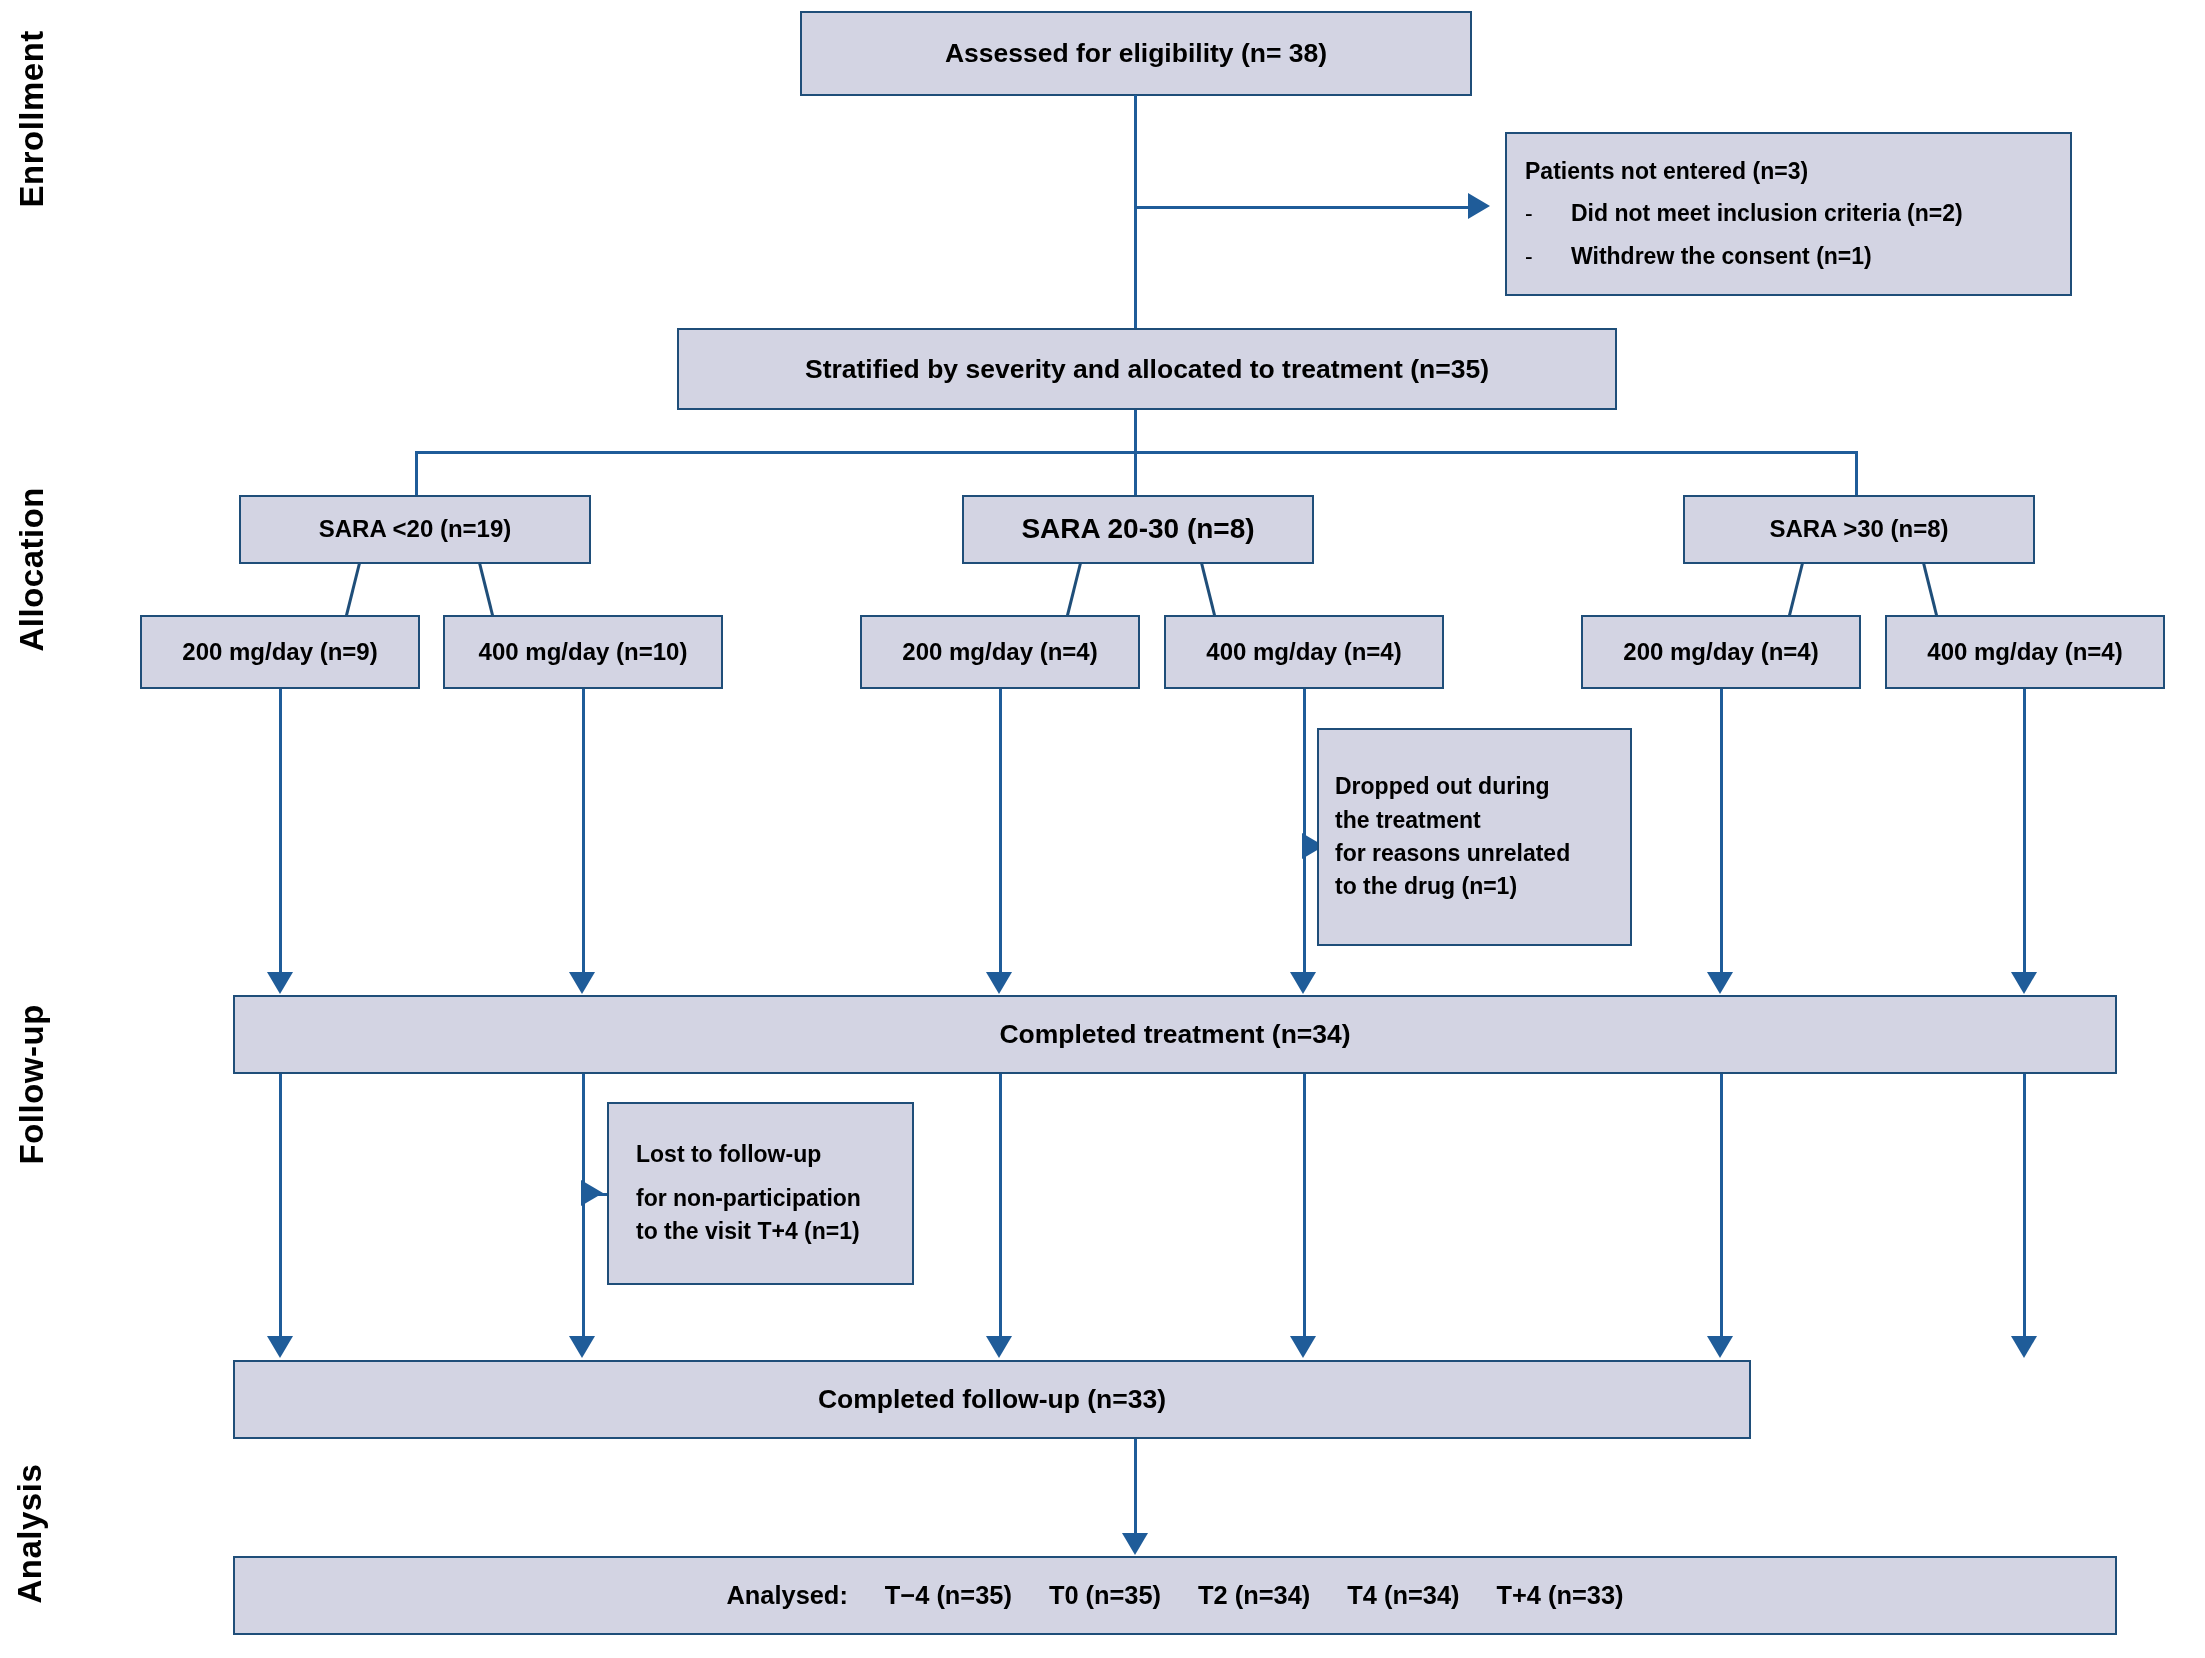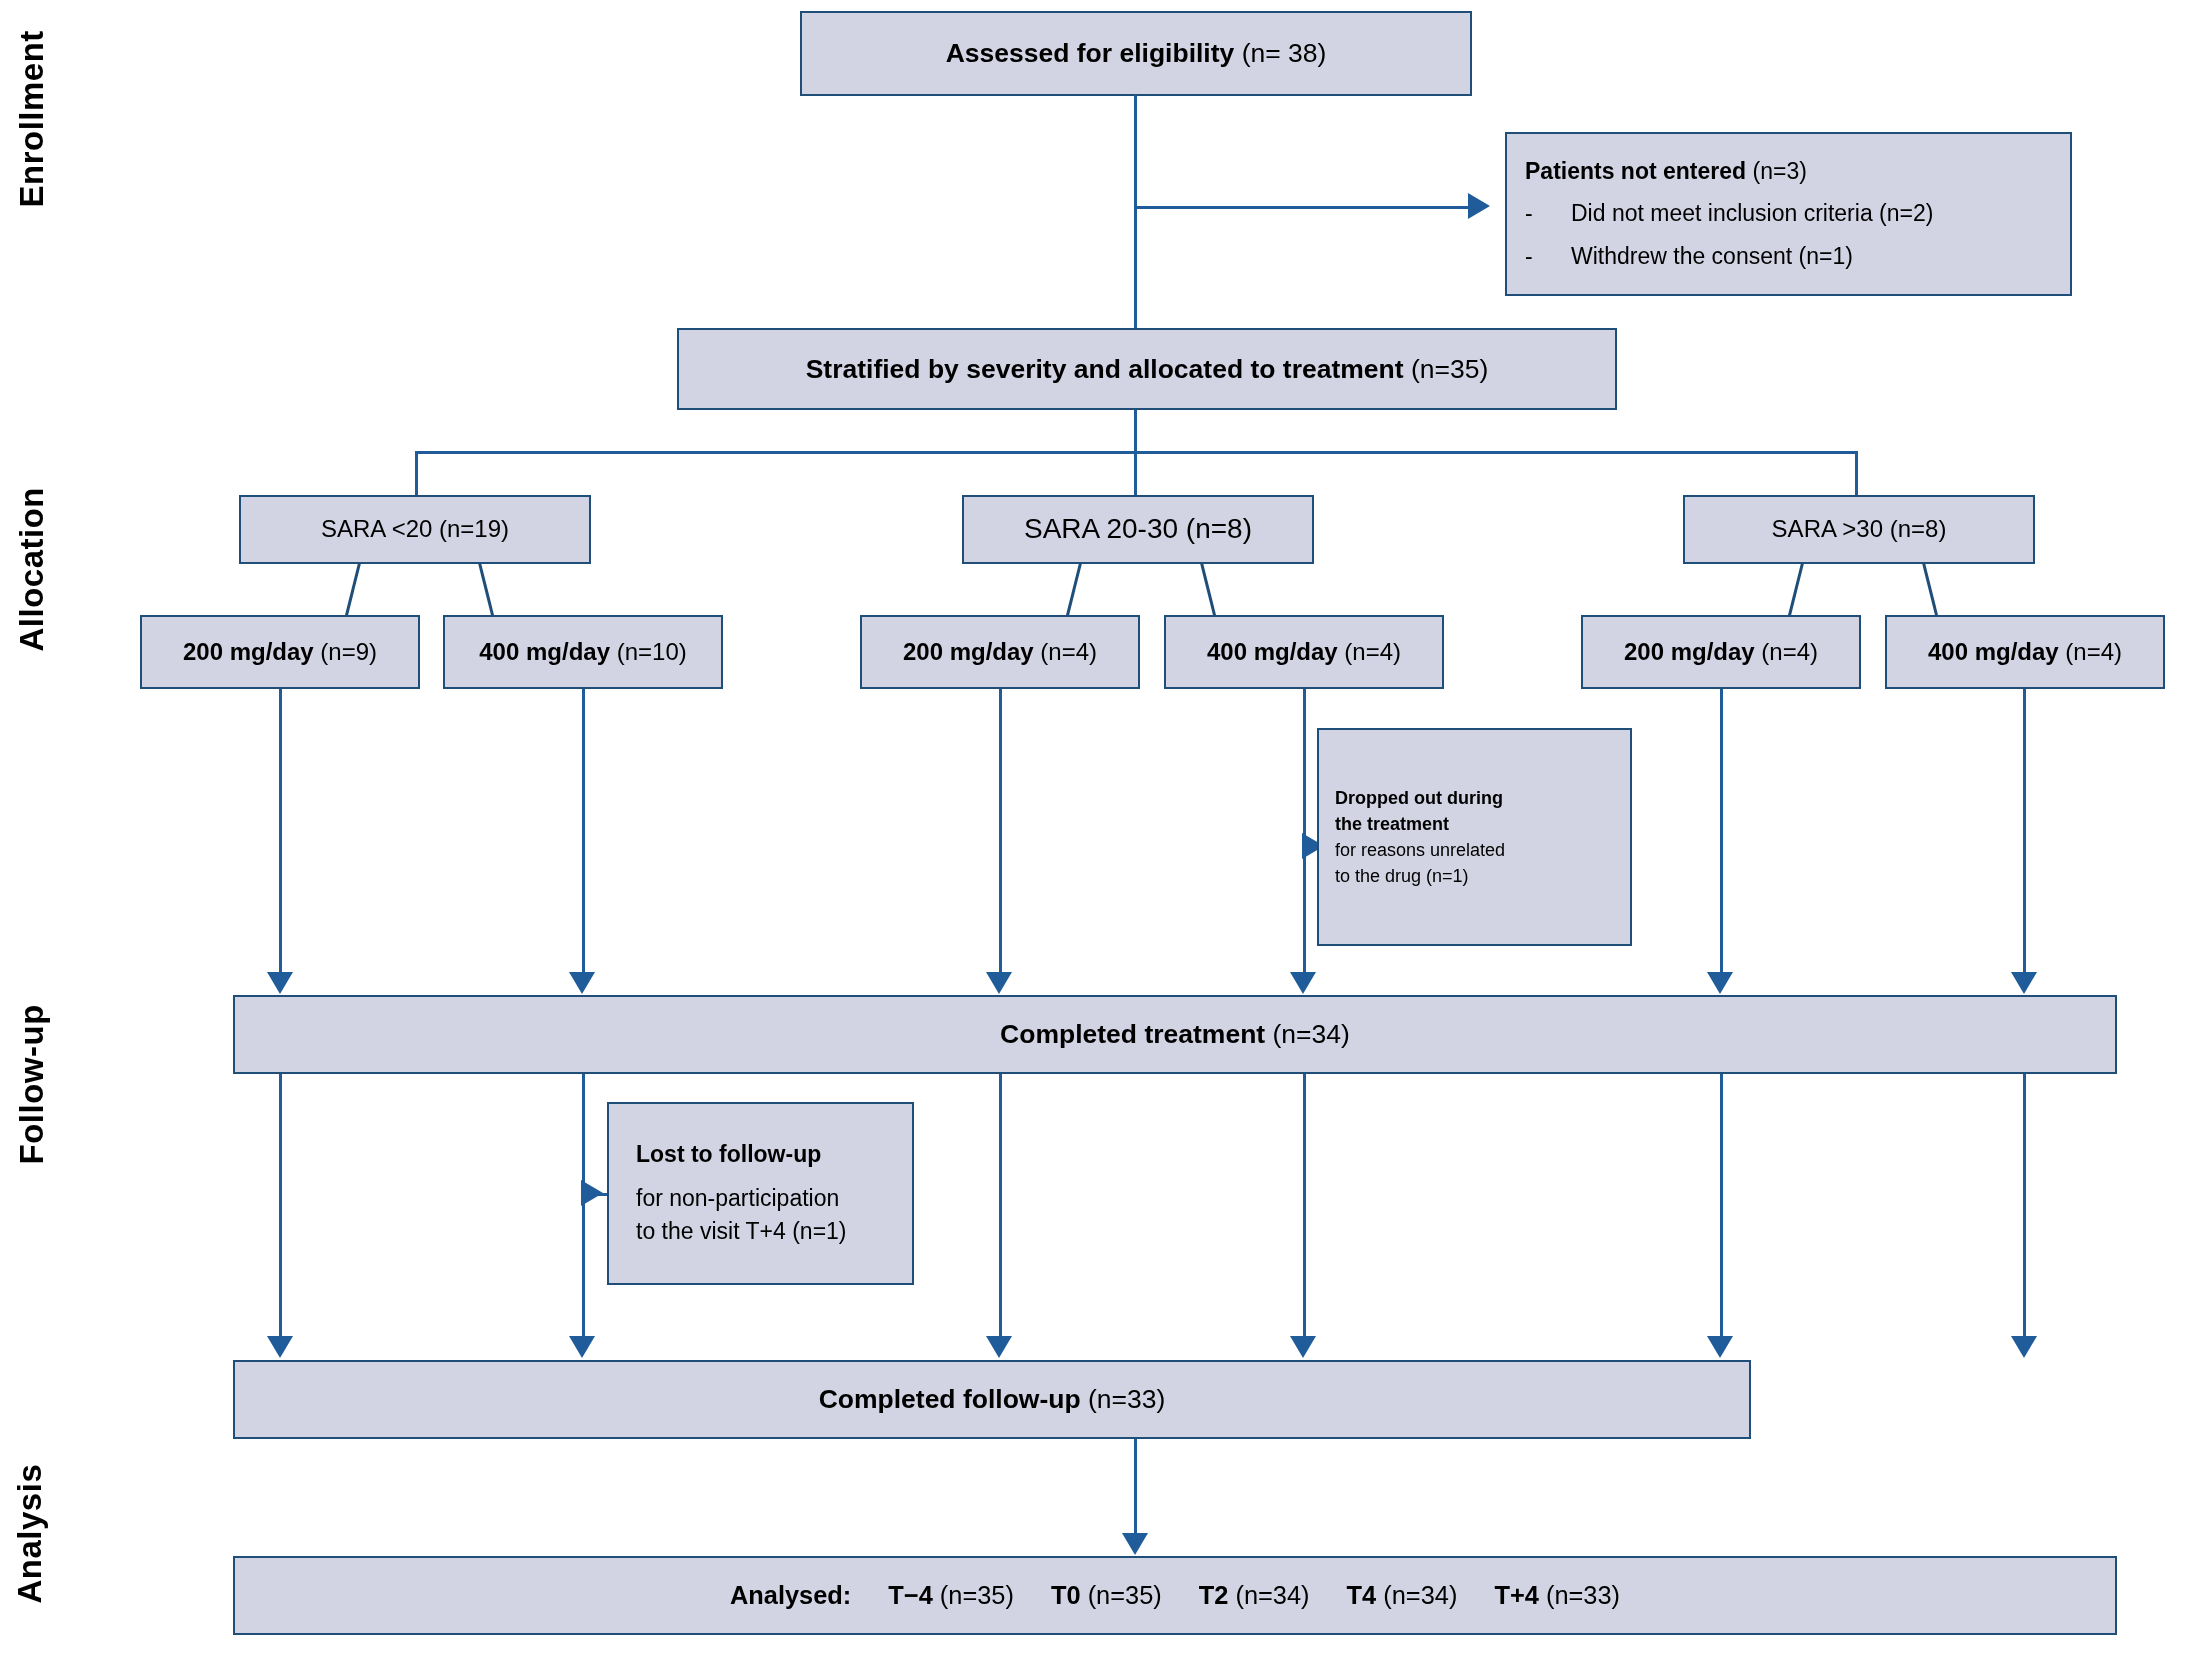--- a/index.html
+++ b/index.html
@@ -27,21 +27,21 @@
     display:flex;
     align-items:center;
     justify-content:center;
     text-align:center;
     line-height:1.45;
   }
   .box.thin{border-width:2.1px;justify-content:flex-end;}
   .box.left{justify-content:flex-start;text-align:left;}
   .box .pad{padding:0 13.8px;width:100%;}
   .b{font-weight:bold;}
-  .r{font-weight:normal;}
+  .r{font-weight:bold;}
 
   
   .vline{position:absolute;background:#1f5c99;width:2.6px;}
   .hline{position:absolute;background:#1f5c99;height:2.6px;}
   .diag{position:absolute;background:#1f4e79;width:2.6px;transform-origin:top center;}
   .arrow-down{
     position:absolute;
     width:0;height:0;
     border-left:13.8px solid transparent;
     border-right:13.8px solid transparent;
@@ -191,21 +191,21 @@
 
   <div class="vline" style="left:1720px;top:689px;height:286px;"></div>
   <div class="arrow-down" style="left:1707px;top:972px;"></div>
 
   <div class="vline" style="left:2023px;top:689px;height:286px;"></div>
   <div class="arrow-down" style="left:2011px;top:972px;"></div>
 
   <div class="hline" style="left:1303px;top:845px;width:32px;"></div>
   <div class="arrow-right" style="left:1302px;top:833px;"></div>
 
-  <div class="box thin left" style="left:1317px;top:728px;width:315px;height:218px;font-size:18px;">
+  <div class="box thin left" style="left:1317px;top:728px;width:315px;height:218px;font-size:23px;">
     <div class="pad" style="padding:0 16px;">
       <div class="b">Dropped out during</div>
       <div class="b">the treatment</div>
       <div class="r">for reasons unrelated</div>
       <div class="r">to the drug (n=1)</div>
     </div>
   </div>
 
   <div class="box" style="left:233px;top:995px;width:1884px;height:79px;font-size:26.5px;">
     <div class="pad">

